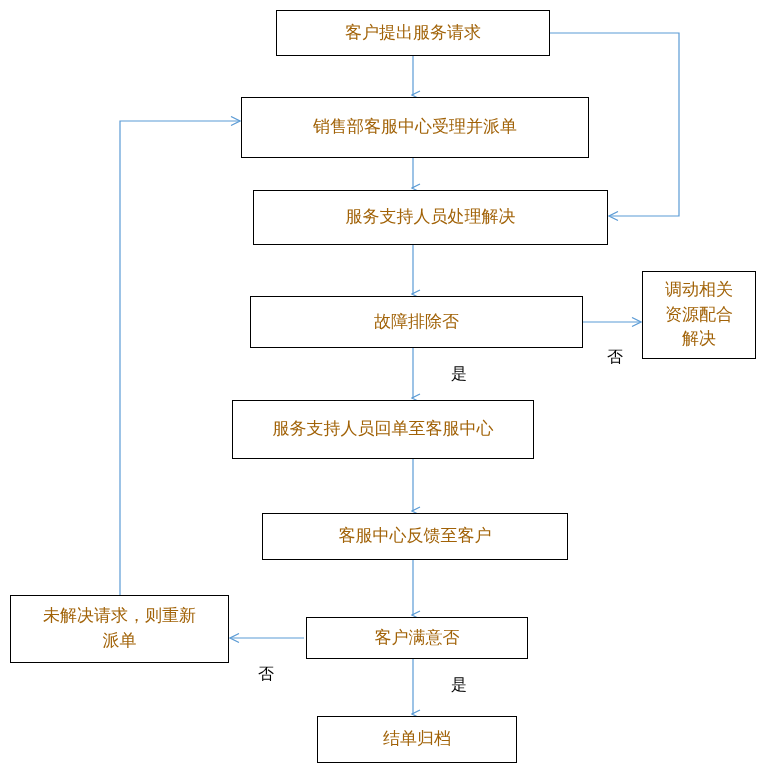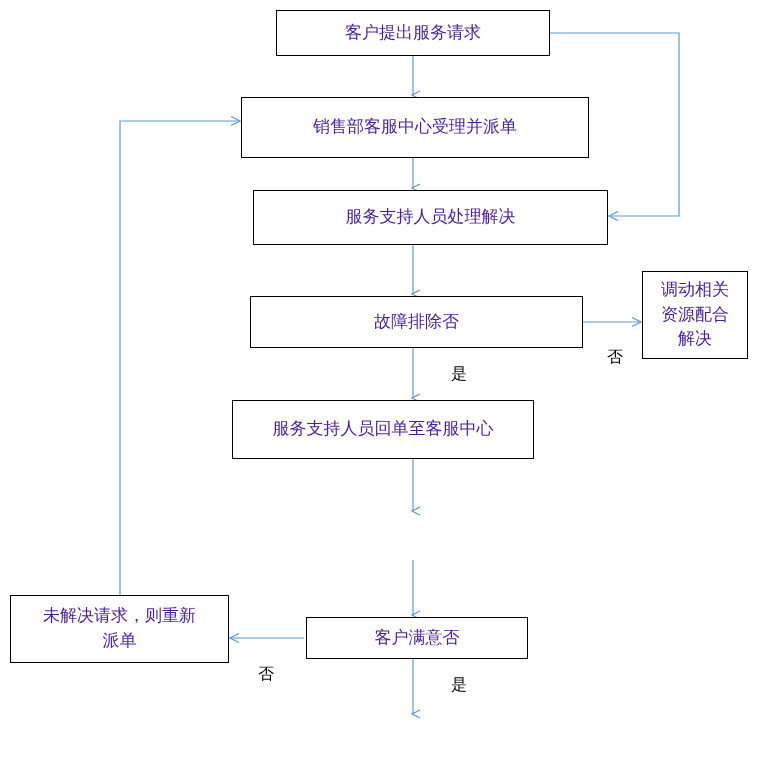--- a/index.html
+++ b/index.html
@@ -19,21 +19,21 @@
   }
   .node {
     position: absolute;
     box-sizing: border-box;
     border: 1px solid #000000;
     background: #ffffff;
     display: flex;
     align-items: center;
     justify-content: center;
     text-align: center;
-    color: #4c1d95;
+    color: #a16207;
     font-size: 17px;
     line-height: 1.45;
     white-space: pre-line;
     padding: 2px 4px;
   }
   .edge-label {
     position: absolute;
     color: #000000;
     font-size: 16px;
     line-height: 1;
@@ -72,24 +72,26 @@
         <path d="M 304 638 L 231 638" stroke="#5b9bd5" fill="none" stroke-width="1.2" marker-end="url(#arrow-generic)"></path>
         <path d="M 413 659 L 413 714" stroke="#5b9bd5" fill="none" stroke-width="1.2" marker-end="url(#arrow-down)"></path>
         <path d="M 120 595 L 120 121 L 239 121" stroke="#5b9bd5" fill="none" stroke-width="1.2" marker-end="url(#arrow-generic)"></path>
         <path d="M 550 33 L 679 33 L 679 216 L 610 216" stroke="#5b9bd5" fill="none" stroke-width="1.2" marker-end="url(#arrow-generic)"></path>
       </g>
   </svg>
 <div class="node" style="left: 276px; top: 10px; width: 274px; height: 46px; border-color: rgb(0, 0, 0);">客户提出服务请求</div>
     <div class="node" style="left: 241px; top: 97px; width: 348px; height: 61px; border-color: rgb(0, 0, 0);">销售部客服中心受理并派单</div>
     <div class="node" style="left: 253px; top: 190px; width: 355px; height: 55px; border-color: rgb(0, 0, 0);">服务支持人员处理解决</div>
     <div class="node" style="left: 250px; top: 296px; width: 333px; height: 52px; border-color: rgb(0, 0, 0);">故障排除否</div>
-    <div class="node" style="left: 642px; top: 271px; width: 106px; height: 88px; border-color: rgb(0, 0, 0);">调动相关
+    <div class="node" style="left: 642px; top: 271px; width: 114px; height: 88px; border-color: rgb(0, 0, 0);">调动相关
 资源配合
 解决</div>
     <div class="node" style="left: 232px; top: 400px; width: 302px; height: 59px; border-color: rgb(0, 0, 0);">服务支持人员回单至客服中心</div>
+    <div class="node" style="left: 262px; top: 513px; width: 306px; height: 47px; border-color: rgb(0, 0, 0);">客服中心反馈至客户</div>
     <div class="node" style="left: 10px; top: 595px; width: 219px; height: 68px; border-color: rgb(0, 0, 0);">未解决请求，则重新
 派单</div>
     <div class="node" style="left: 306px; top: 617px; width: 222px; height: 42px; border-color: rgb(0, 0, 0);">客户满意否</div>
+    <div class="node" style="left: 317px; top: 716px; width: 200px; height: 47px; border-color: rgb(0, 0, 0);">结单归档</div>
     <div class="edge-label" style="left: 607px; top: 349px;">否</div>
     <div class="edge-label" style="left: 451px; top: 366px;">是</div>
     <div class="edge-label" style="left: 258px; top: 666px;">否</div>
     <div class="edge-label" style="left: 451px; top: 677px;">是</div>
   </div>
 
 </body></html>

